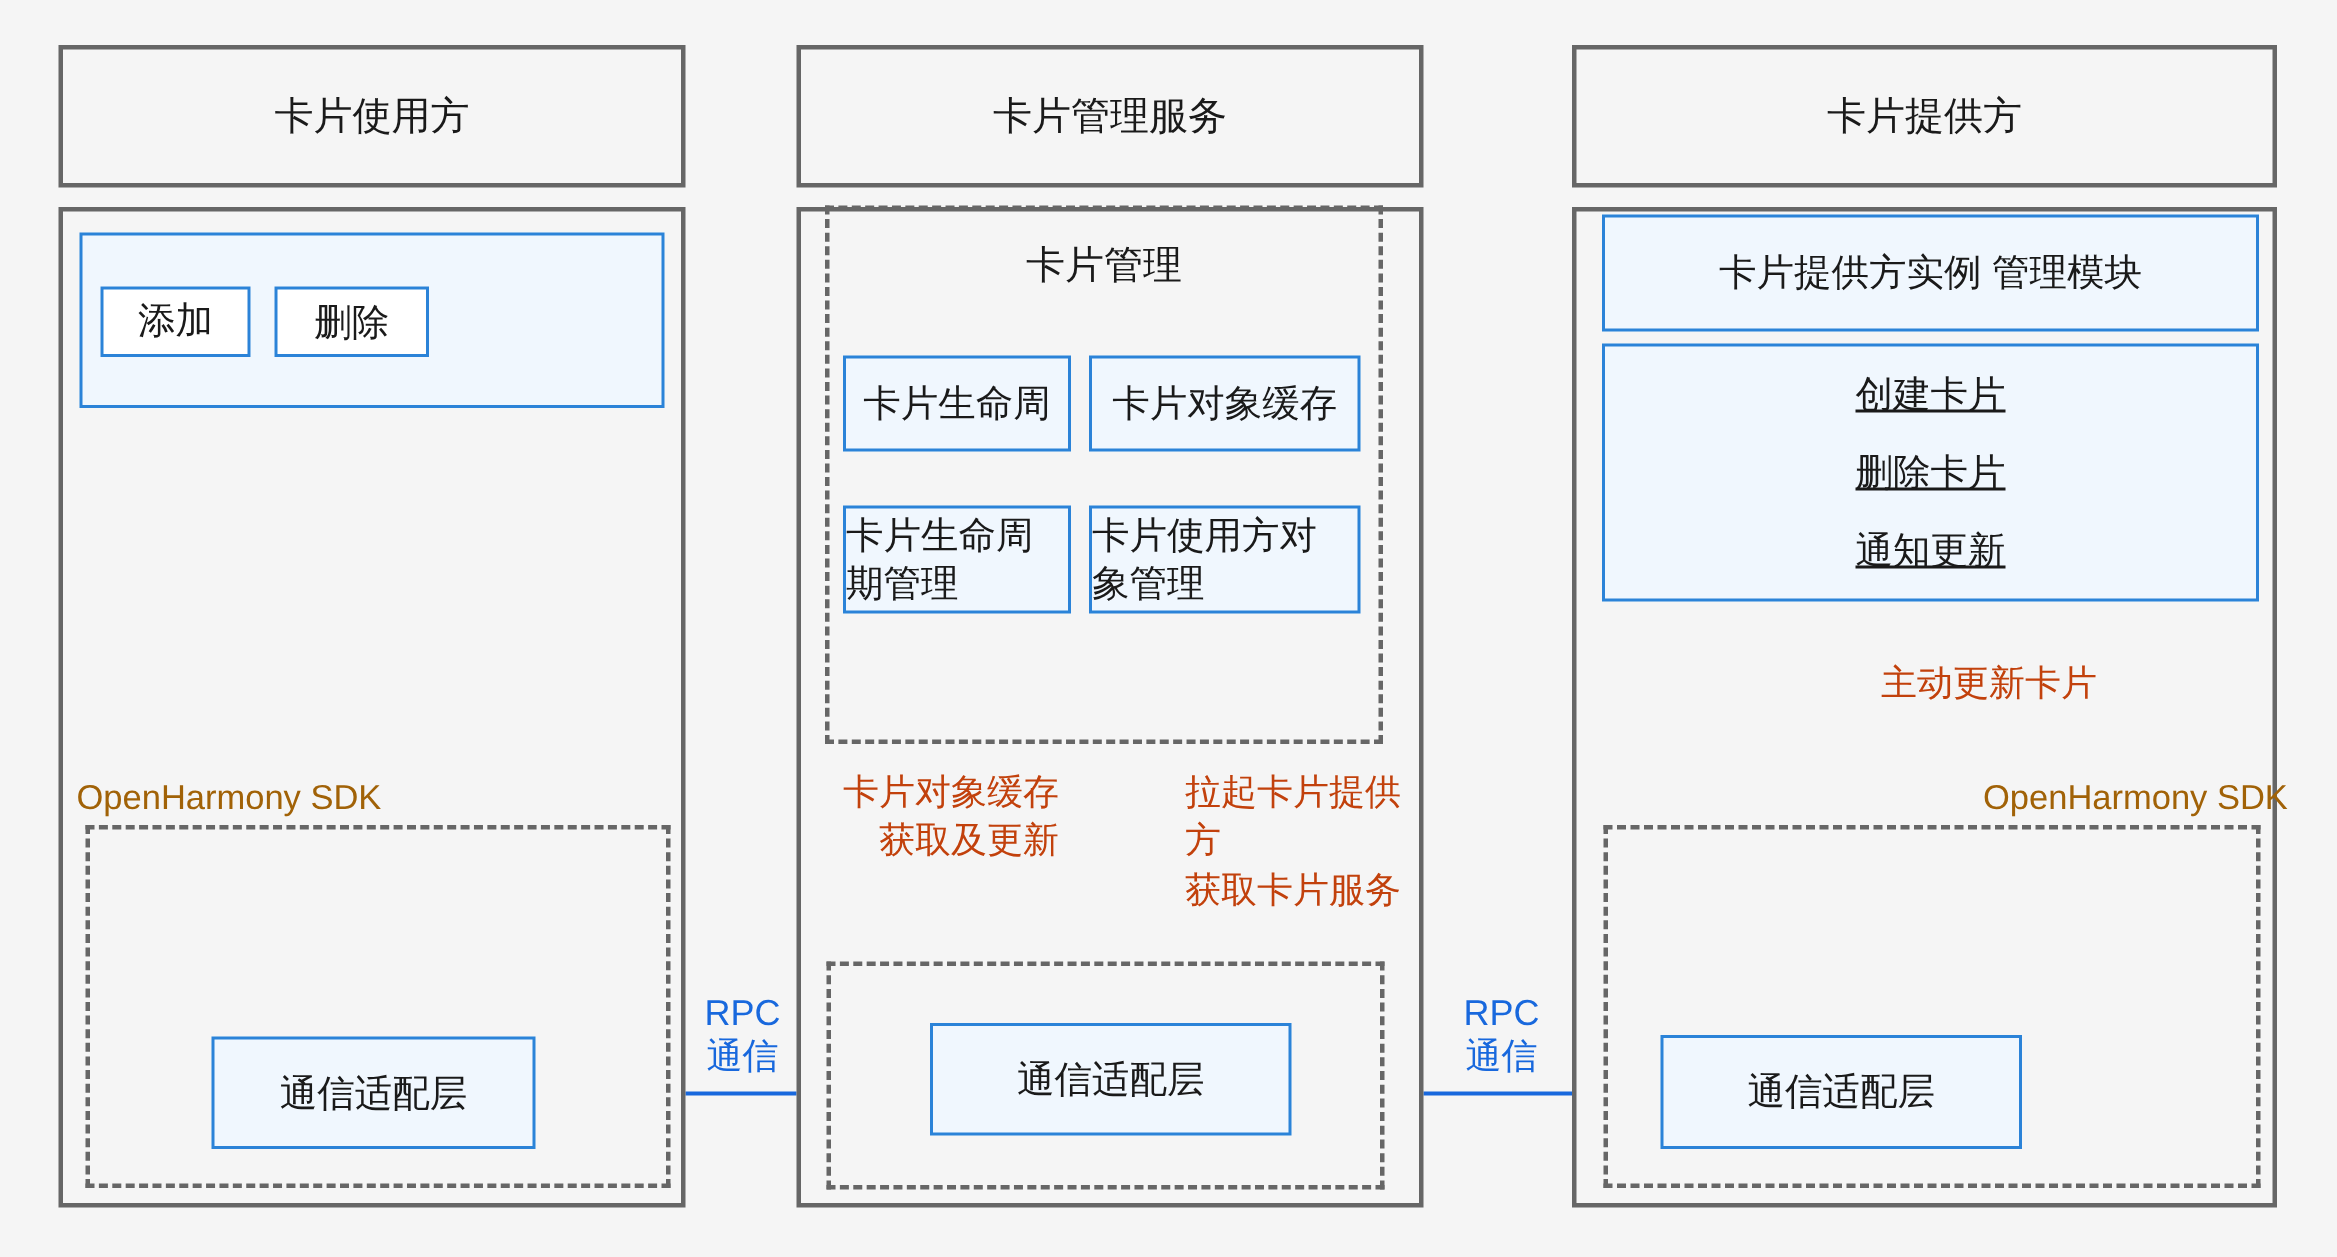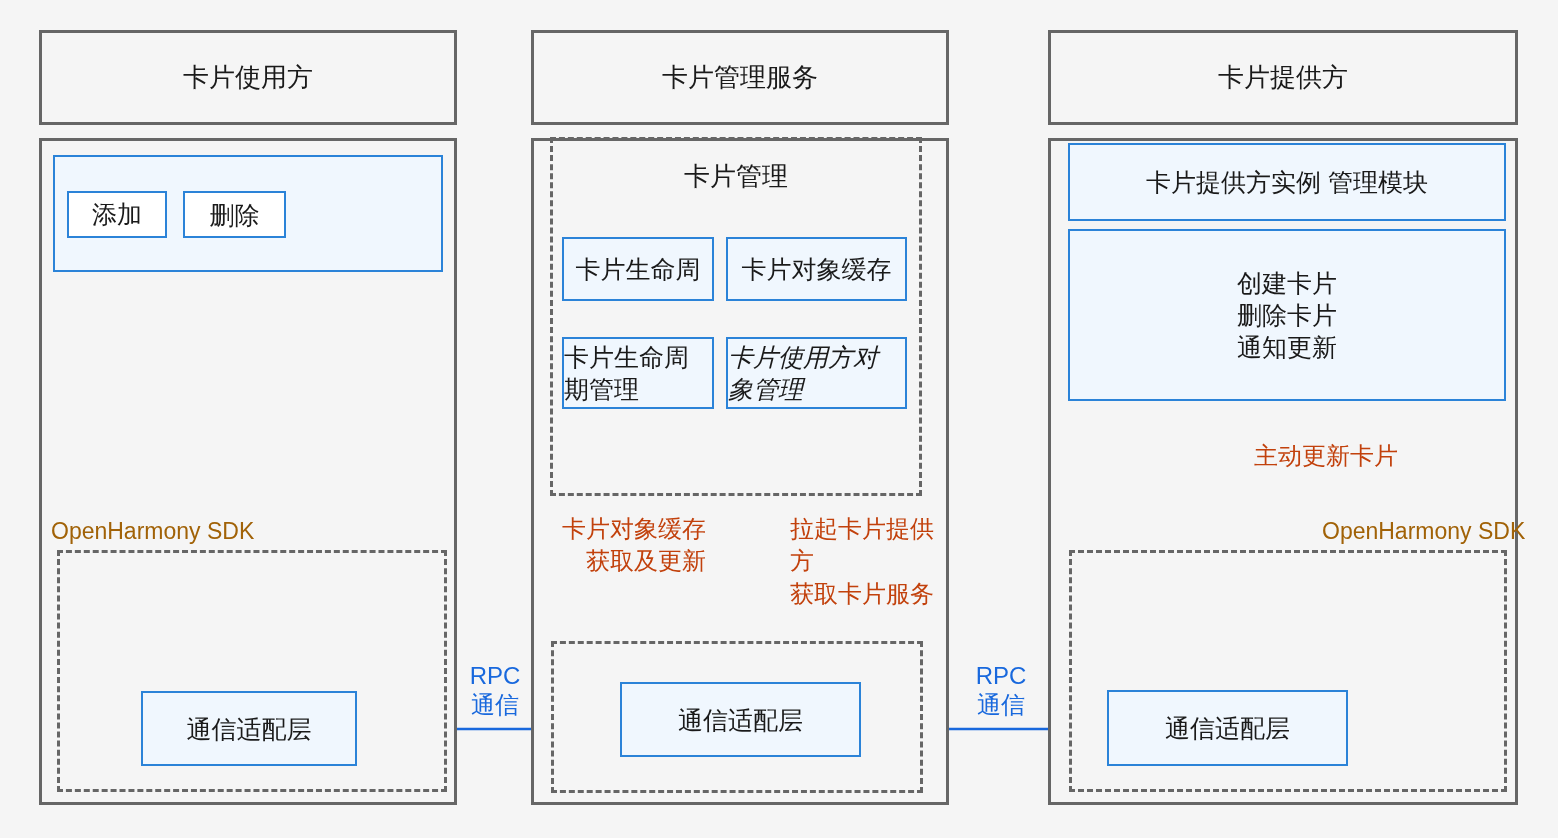--- a/index.html
+++ b/index.html
@@ -87,20 +87,22 @@
     left: 0;
     top: 0;
     width: 1558px;
     height: 838px;
     pointer-events: none;
   }
   .stack3 {
     display: flex;
     flex-direction: column;
     justify-content: center;
+    gap: 20px;
+    text-decoration: underline;
   }
 </style>
 </head>
 <body>
 
 <div id="canvas">
 
   <svg id="wires" viewBox="0 0 1558 838" xmlns="http://www.w3.org/2000/svg">
     <defs>
       <marker id="ah" markerWidth="9" markerHeight="9" refX="4.2" refY="4.5" orient="auto" markerUnits="strokeWidth">
@@ -147,21 +149,21 @@
 
   <div class="panel" style="left:531px; top:138px; width:418px; height:667px;"></div>
 
   <div class="dashed" style="left:550px; top:137px; width:372px; height:359px;"></div>
   <div class="title" style="left:550px; top:145px; width:372px; height:62px;">卡片管理</div>
 
   <div class="bbox" style="left:562px; top:237px; width:152px; height:64px;">卡片生命周</div>
   <div class="bbox" style="left:726px; top:237px; width:181px; height:64px;">卡片对象缓存</div>
   <div class="bbox" style="left:562px; top:337px; width:152px; height:72px;">卡片生命周
 期管理</div>
-  <div class="bbox" style="left:726px; top:337px; width:181px; height:72px;font-style:italic;">卡片使用方对
+  <div class="bbox" style="left:726px; top:337px; width:181px; height:72px;">卡片使用方对
 象管理</div>
 
   <div class="label" style="left:561px; top:513px; width:145px; text-align:right;">卡片对象缓存
 获取及更新</div>
 
   <div class="label" style="left:790px; top:513px; width:165px; text-align:left;">拉起卡片提供方
 获取卡片服务</div>
 
   <div class="dashed" style="left:551px; top:641px; width:372px; height:152px;"></div>
 

